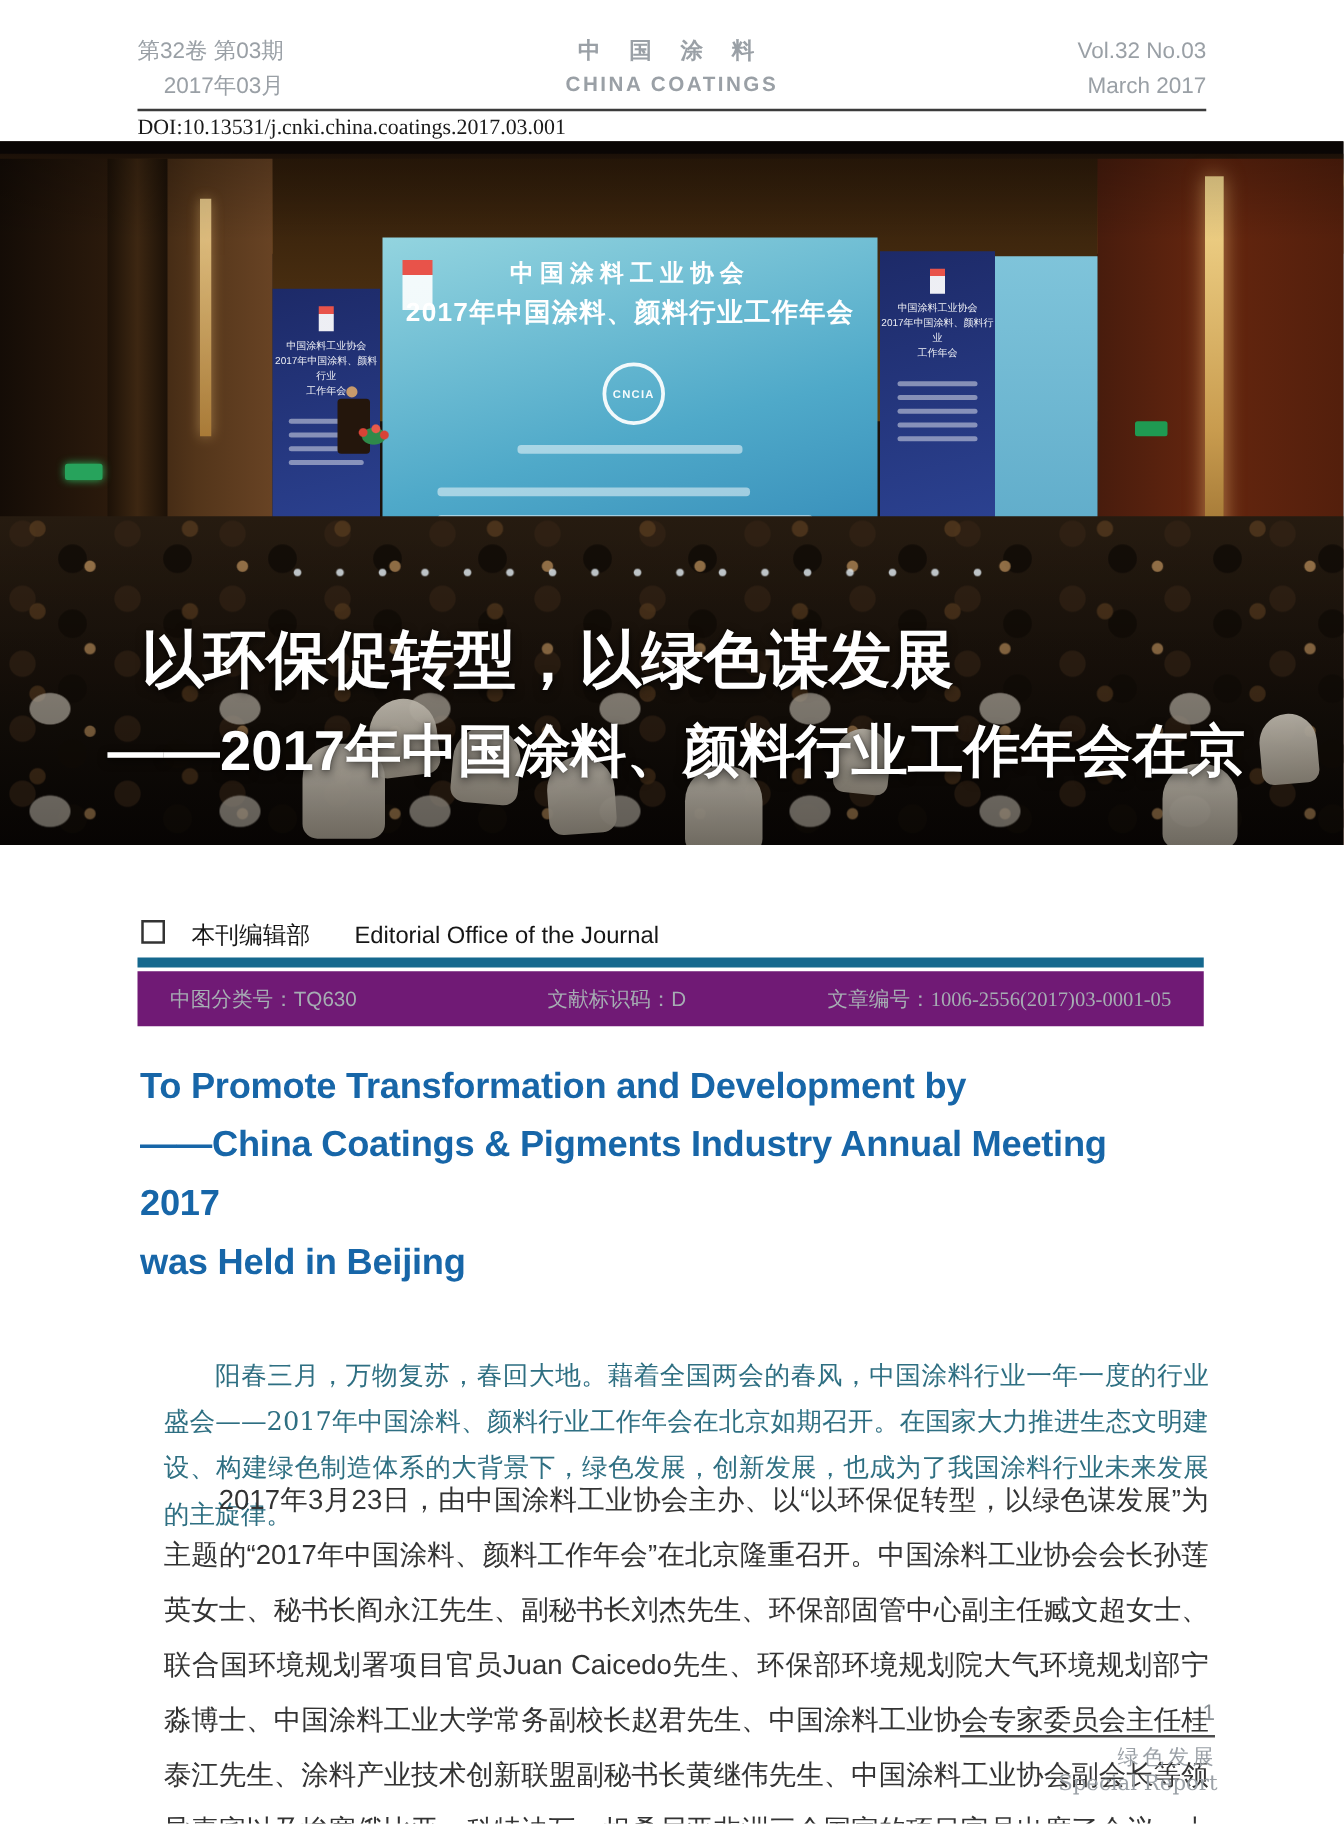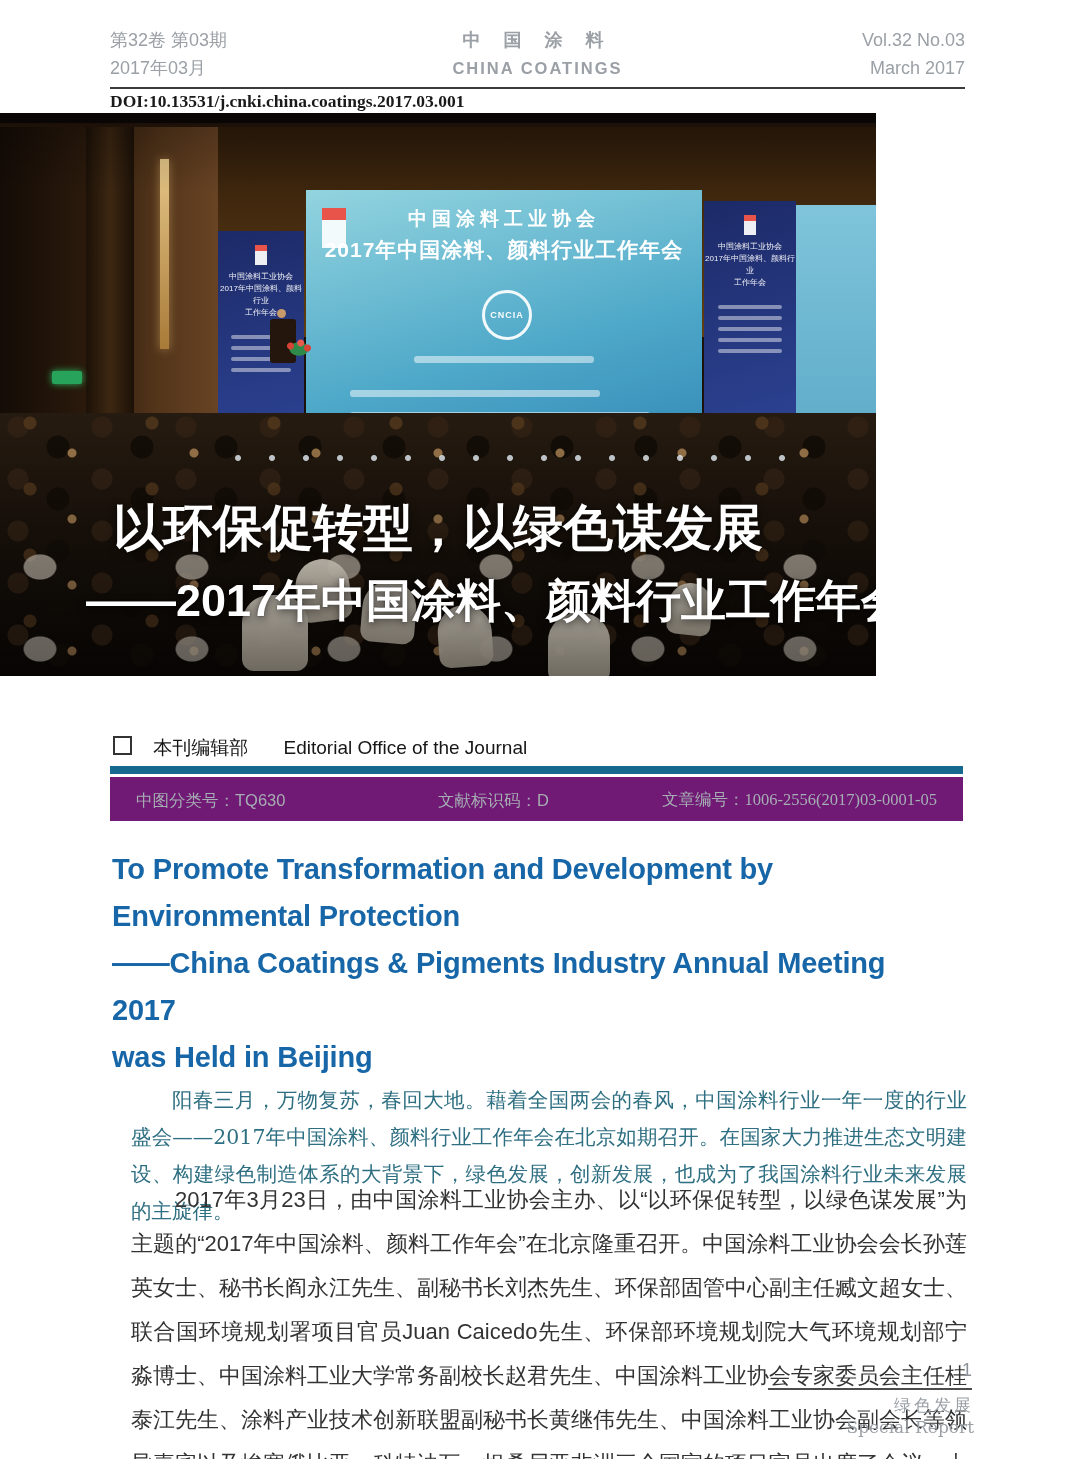--- a/index.html
+++ b/index.html
@@ -2,31 +2,31 @@
 <html><head>
 <meta charset="utf-8">
 <style>
   html,body{margin:0;padding:0;background:#ffffff;}
   .page{position:relative;width:1075px;height:1459px;background:#fff;overflow:hidden;
         font-family:"Liberation Sans",sans-serif;}
   .abs{position:absolute;}
 
   
   .mh{color:#9aa0a6;font-size:18px;line-height:28px;}
-  .mh-left{left:110px;top:26px;}
+  .mh-left{left:110px;top:26px;text-align:right;}
   .mh-center{left:0;right:0;top:26px;text-align:center;font-weight:bold;}
   .mh-center .cn{letter-spacing:9px;display:block;}
   .mh-center .en{letter-spacing:2px;font-size:16.5px;display:block;}
   .mh-right{right:110px;top:26px;text-align:right;}
   .mh-rule{left:110px;top:87px;width:855px;height:2px;background:#3b3b3b;}
-  .doi{left:110px;top:91px;font-family:"Liberation Serif",serif;font-weight:700;
+  .doi{left:110px;top:91px;font-family:"Liberation Serif",serif;font-weight:400;
        font-size:17.5px;color:#1a1a1a;}
 
   
-  .photo{left:0;top:113px;width:876px;height:563px;background:#1b120b;overflow:hidden;}
+  .photo{left:0;top:113px;width:1075px;height:563px;background:#1b120b;overflow:hidden;}
   .ph-top{left:0;top:0;width:1075px;height:14px;background:#0d0806;}
   .ph-ceiling{left:0;top:10px;width:1075px;height:80px;
       background:linear-gradient(#24150a,#51330f 55%,#6d4518);}
   .ph-lights{left:0;top:18px;width:1075px;height:26px;
       background-image:radial-gradient(circle at 10px 13px,rgba(255,216,130,.95) 0 3.5px,rgba(255,180,80,.35) 6px,transparent 9px);
       background-size:56px 26px;}
   .ph-backwall{left:218px;top:14px;width:660px;height:210px;
       background:linear-gradient(#2f1c0a,#4f3212 65%,#60400f);}
   .ph-leftwall{left:0;top:14px;width:218px;height:549px;
       background:linear-gradient(90deg,#140c06,#2b1a0c 40%,#53351a 72%,#684324);}
@@ -243,21 +243,20 @@
   <div class="abs blue-bar"></div>
 
   <div class="abs meta-band">
     <span class="meta-clc">中图分类号：TQ630</span>
     <span class="meta-doc">文献标识码：D</span>
     <span class="meta-art">文章编号：1006-2556(2017)03-0001-05</span>
   </div>
 
   <div class="abs entitle">
     <div>To Promote Transformation and Development by</div>
-    <div>Environmental Protection</div>
     <div>——China Coatings &amp; Pigments Industry Annual Meeting 2017</div>
     <div>was Held in Beijing</div>
   </div>
 
   <div class="abs para1">阳春三月，万物复苏，春回大地。藉着全国两会的春风，中国涂料行业一年一度的行业盛会——2017年中国涂料、颜料行业工作年会在北京如期召开。在国家大力推进生态文明建设、构建绿色制造体系的大背景下，绿色发展，创新发展，也成为了我国涂料行业未来发展的主旋律。</div>
   <div class="abs para2">2017年3月23日，由中国涂料工业协会主办、以“以环保促转型，以绿色谋发展”为主题的“2017年中国涂料、颜料工作年会”在北京隆重召开。中国涂料工业协会会长孙莲英女士、秘书长阎永江先生、副秘书长刘杰先生、环保部固管中心副主任臧文超女士、联合国环境规划署项目官员Juan Caicedo先生、环保部环境规划院大气环境规划部宁淼博士、中国涂料工业大学常务副校长赵君先生、中国涂料工业协会专家委员会主任桂泰江先生、涂料产业技术创新联盟副秘书长黄继伟先生、中国涂料工业协会副会长等领导嘉宾以及埃塞俄比亚、科特迪瓦、坦桑尼亚非洲三个国家的项目官员出席了会议。大会先后由中国涂料工业协会副会长张卫中先生、专家委员会主任桂泰江先生主持。有来自全国涂料及上下游行业的约370余名代表与会，共同</div>
 
   <div class="abs pagenum">1</div>
   <div class="abs footer-rule"></div>
   <div class="abs section-cn">绿色发展</div>

